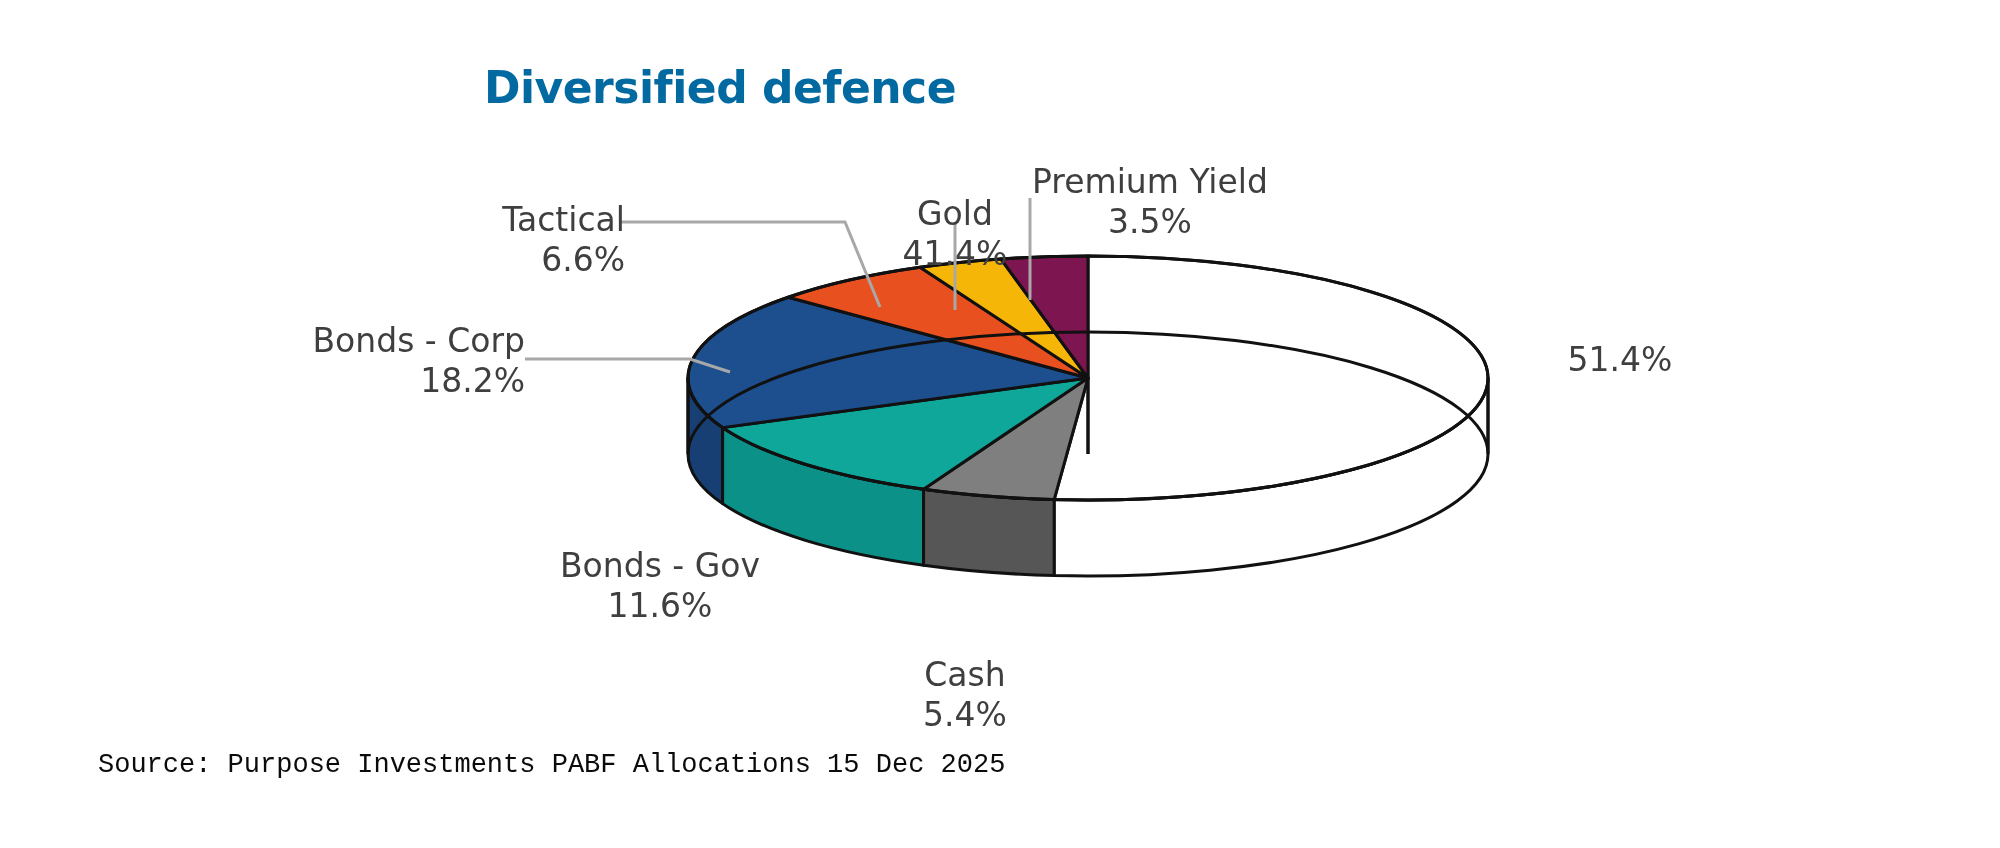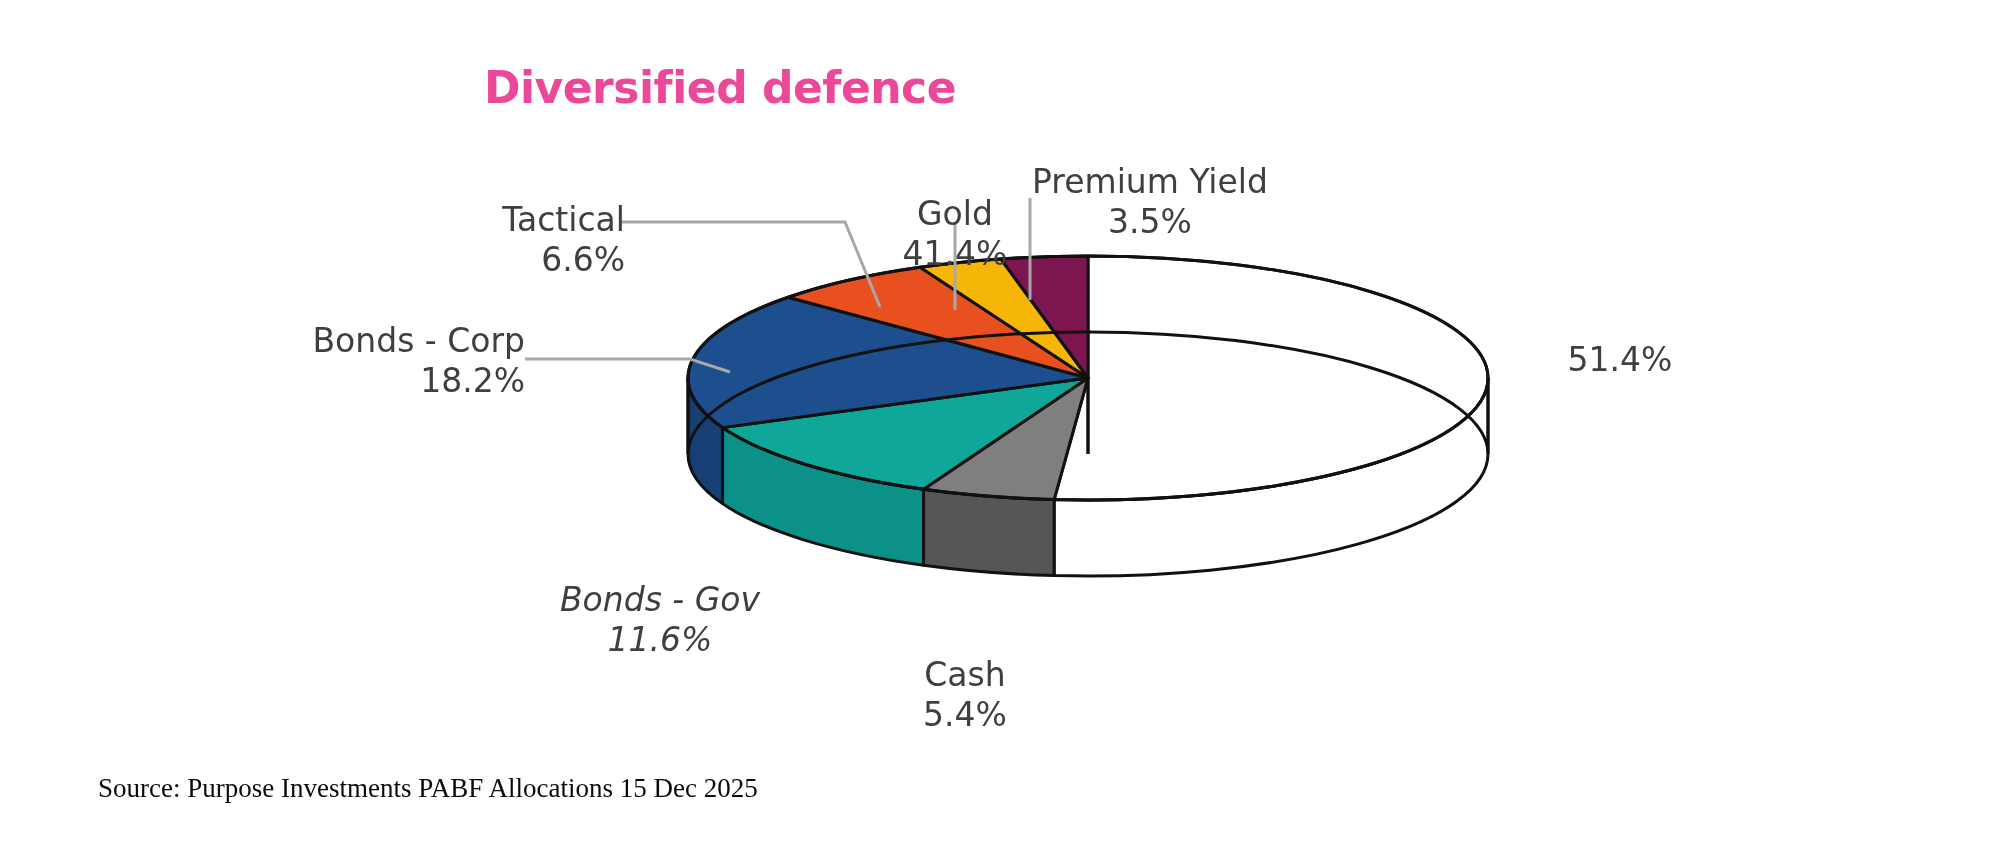--- a/index.html
+++ b/index.html
@@ -21,21 +21,21 @@
     height: 848px;
   }
   #chart-title {
     position: absolute;
     left: 0;
     top: 62px;
     width: 1780px;
     text-align: center;
     font-size: 44px;
     font-weight: bold;
-    color: #ec4899;
+    color: #0369a1;
     letter-spacing: -0.5px;
     font-family: "DejaVu Sans", "Liberation Sans", sans-serif;
   }
   #title-shift {
     display: inline-block;
     transform: translateX(-170px);
   }
   .pie-label {
     position: absolute;
     color: #3f3f3f;
@@ -48,23 +48,22 @@
   .pie-label .lbl-val  { display: block; }
   .lbl-center { text-align: center; }
   .lbl-left   { text-align: right; }
   .lbl-right  { text-align: center; }
   #source-note {
     position: absolute;
     left: 98px;
     top: 750px;
     font-size: 27px;
     color: #0b0b0b;
-    font-family: Liberation Serif, serif;
+    font-family: Liberation Mono, monospace;
     white-space: nowrap;
-    margin-top: 23px;
   }
   svg#pie-svg {
     position: absolute;
     left: 0; top: 0;
     width: 2000px; height: 848px;
     overflow: visible;
   }
 </style>
 </head>
 <body>
@@ -101,21 +100,21 @@
 
   <div class="pie-label lbl-right" style="left:1490px; top:340px; width:260px;">
     <span class="lbl-val">51.4%</span>
   </div>
 
   <div class="pie-label lbl-center" style="left:835px; top:655px; width:260px;">
     <span class="lbl-name">Cash</span>
     <span class="lbl-val">5.4%</span>
   </div>
 
-  <div class="pie-label lbl-center" style="left:525px; top:580px; width:270px;font-style:italic;">
+  <div class="pie-label lbl-center" style="left:525px; top:546px; width:270px;">
     <span class="lbl-name">Bonds - Gov</span>
     <span class="lbl-val">11.6%</span>
   </div>
 
   <div class="pie-label lbl-left" style="left:255px; top:321px; width:270px;">
     <span class="lbl-name">Bonds - Corp</span>
     <span class="lbl-val">18.2%</span>
   </div>
 
   <div class="pie-label lbl-left" style="left:415px; top:200px; width:210px;">

